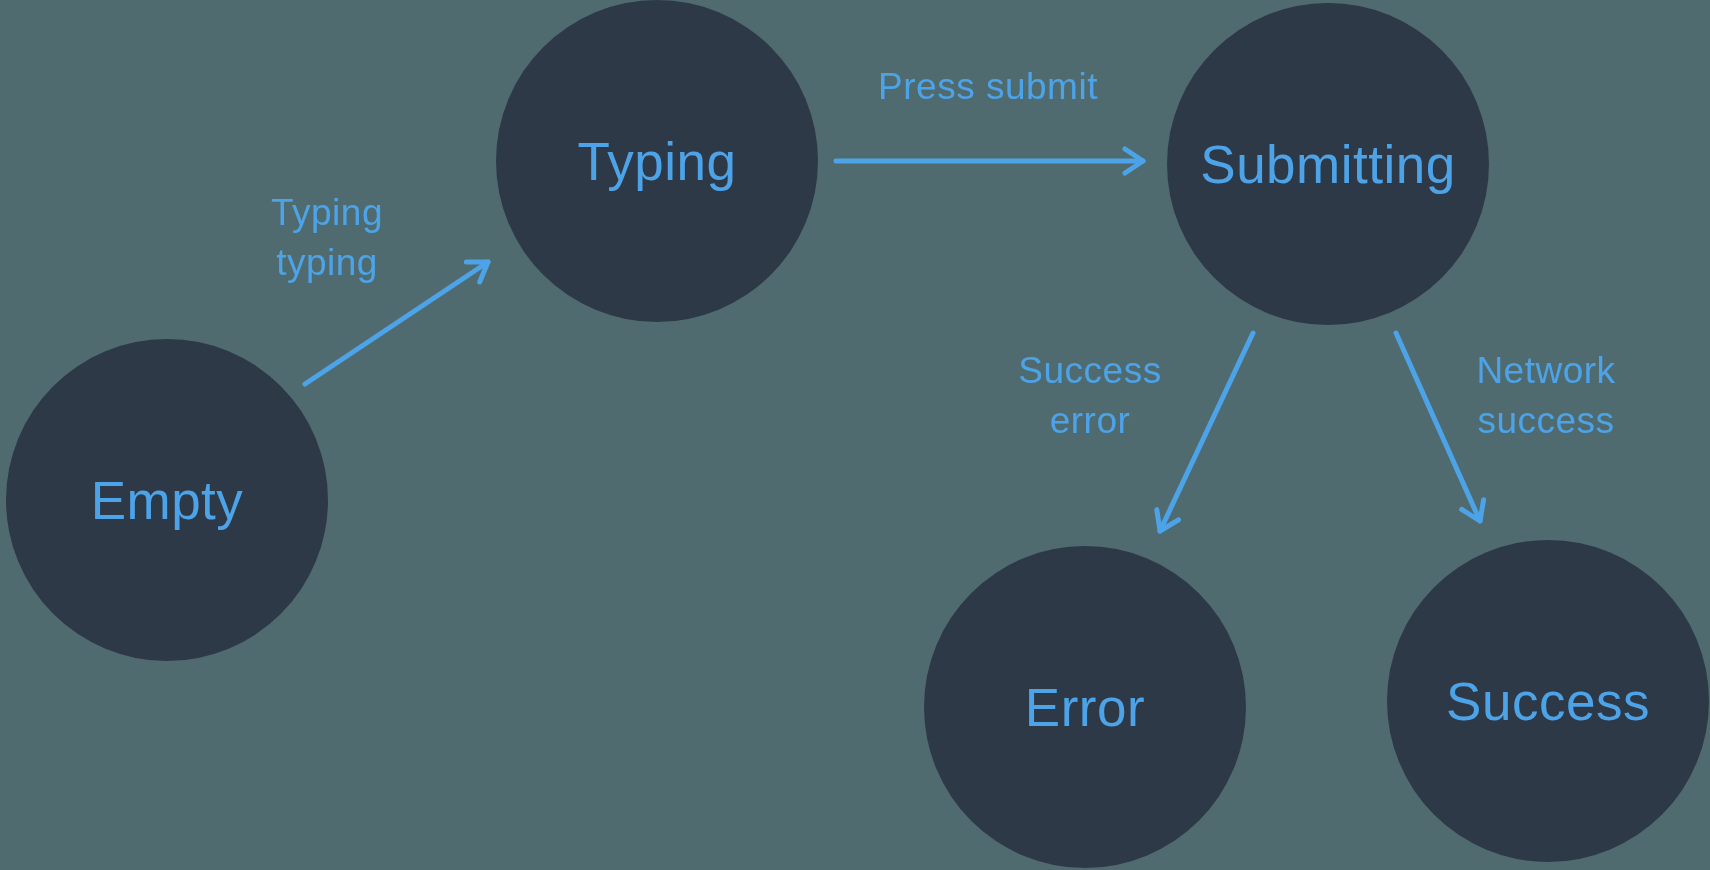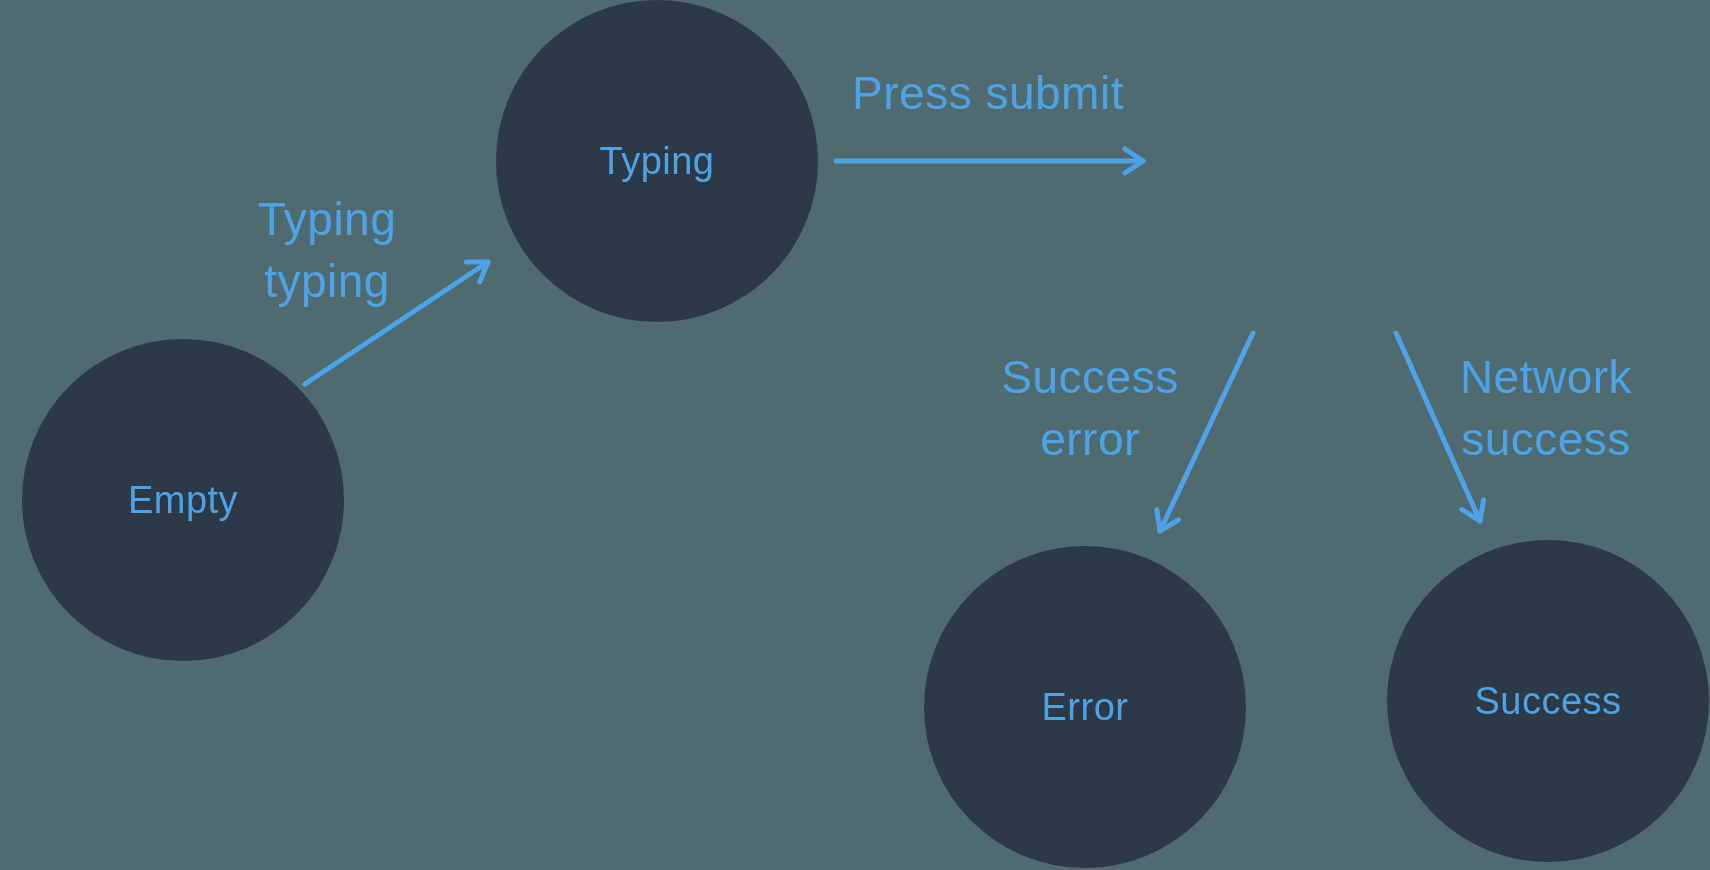--- a/index.html
+++ b/index.html
@@ -25,35 +25,35 @@
     width: 322px;
     height: 322px;
     border-radius: 50%;
     background: var(--node-fill);
     display: flex;
     align-items: center;
     justify-content: center;
   }
   .node-label {
     color: var(--accent);
-    font-size: 38px;
+    font-size: 53px;
     font-weight: 500;
     letter-spacing: 0.5px;
     text-align: left;
   }
   .edge-label {
     position: absolute;
     color: var(--accent);
-    font-size: 46px;
+    font-size: 37px;
     font-weight: 500;
     letter-spacing: 0.5px;
     text-align: center;
     line-height: 1.35;
   }
-  #node-empty      { left: 22px;    top: 339px; }
+  #node-empty      { left: 6px;    top: 339px; }
   #node-typing     { left: 496px;  top: 0px;   }
   #node-submitting { left: 1167px; top: 3px;   }
   #node-error      { left: 924px;  top: 546px; }
   #node-success    { left: 1387px; top: 540px; }
 
   #label-start-typing    { left: 217px;  top: 188px; width: 220px; }
   #label-press-submit    { left: 838px;  top: 62px;  width: 300px; }
   #label-network-error   { left: 985px;  top: 346px; width: 210px; }
   #label-network-success { left: 1426px; top: 346px; width: 240px; }
 
@@ -96,20 +96,23 @@
   </svg>
 
   <div class="node" id="node-empty">
     <span class="node-label">Empty</span>
   </div>
 
   <div class="node" id="node-typing">
     <span class="node-label">Typing</span>
   </div>
 
+  <div class="node" id="node-submitting">
+    <span class="node-label">Submitting</span>
+  </div>
 
   <div class="node" id="node-success">
     <span class="node-label">Success</span>
   </div>
 
   <div class="node" id="node-error">
     <span class="node-label">Error</span>
   </div>
 
   <div class="edge-label" id="label-start-typing">Typing typing</div>

